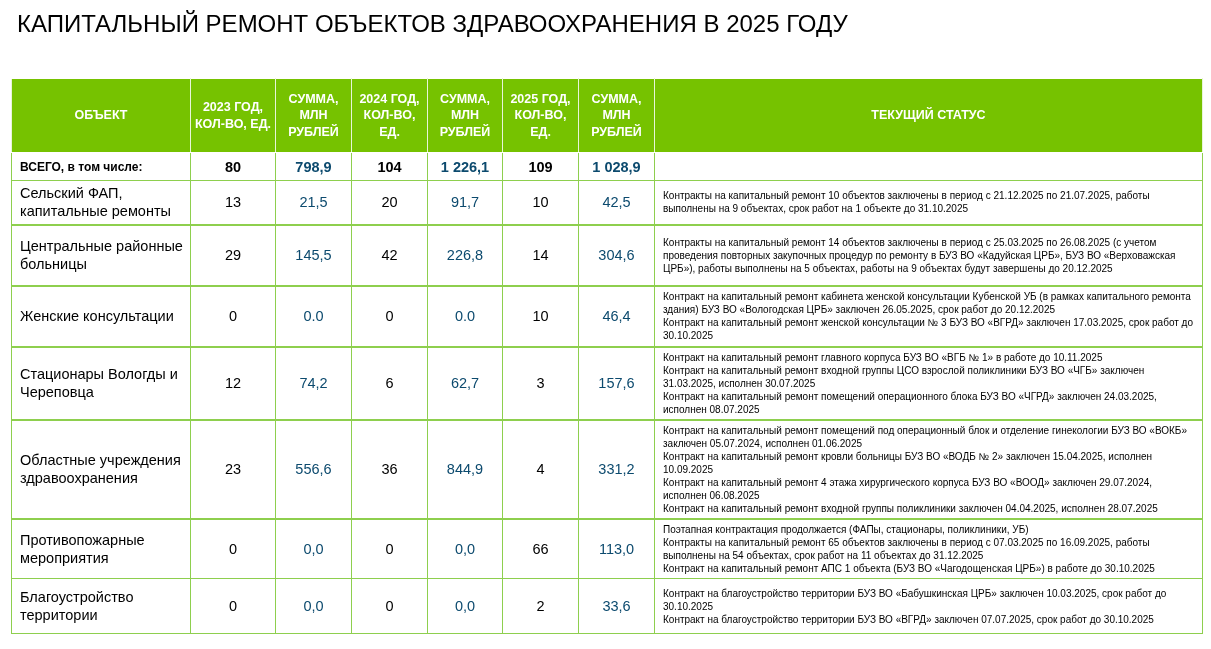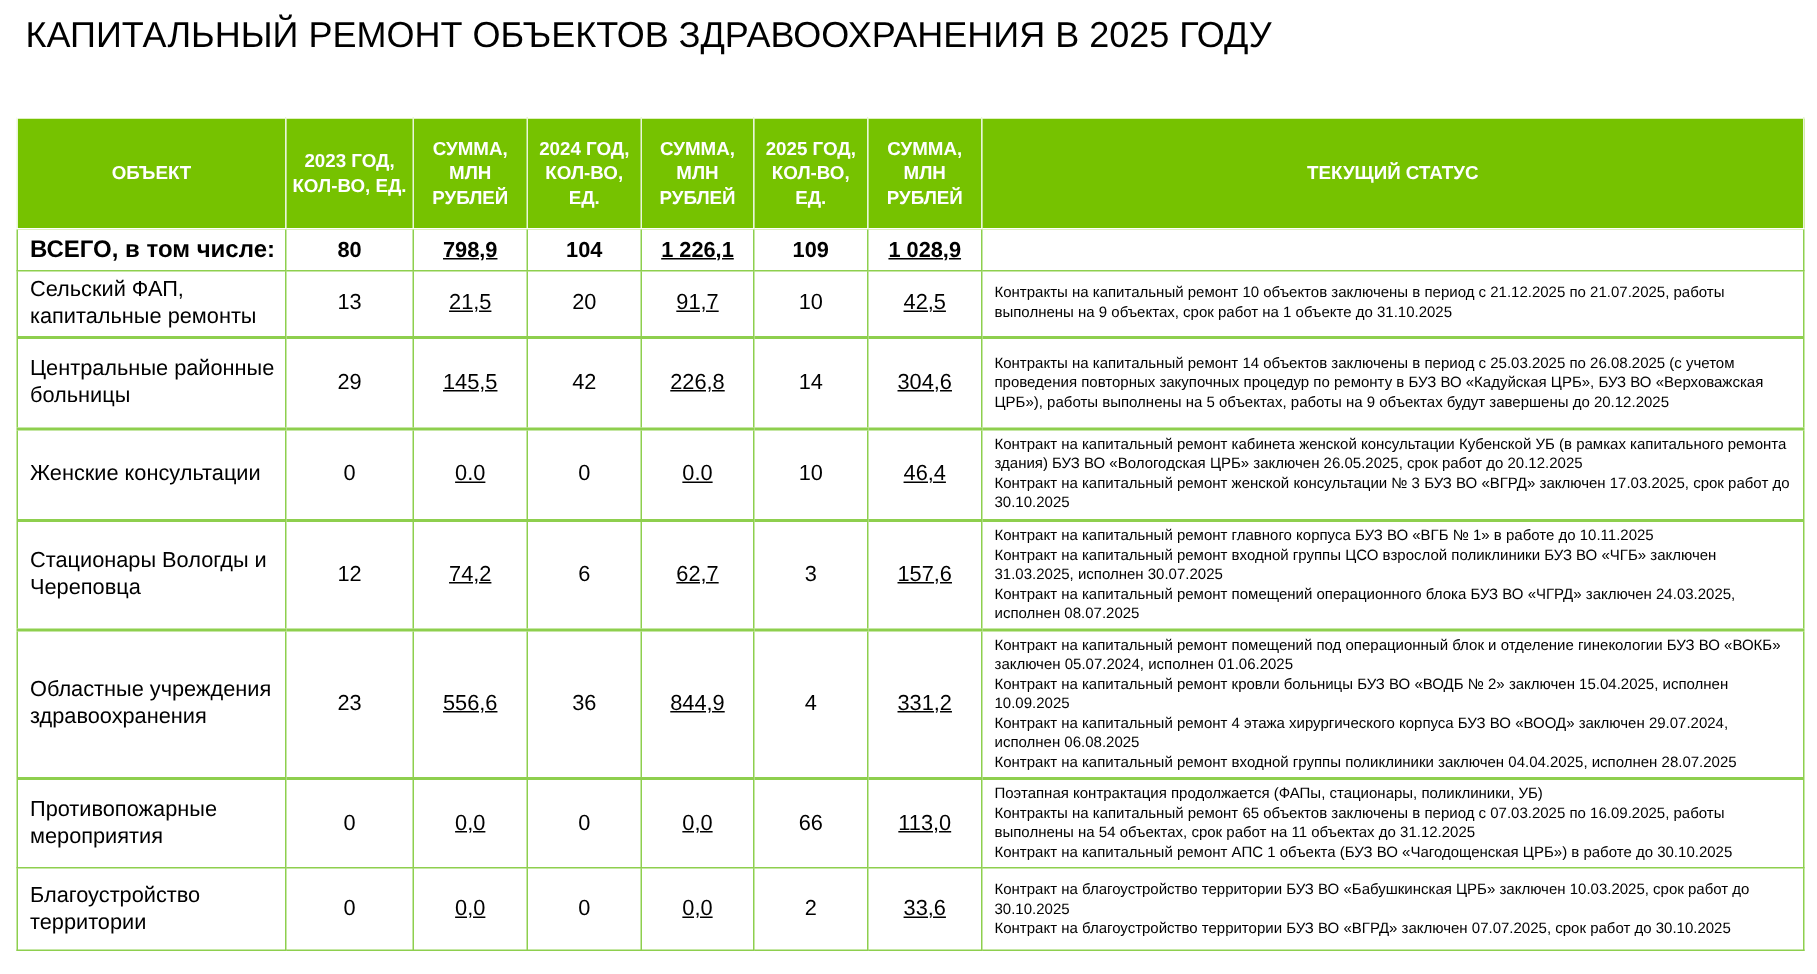--- a/index.html
+++ b/index.html
@@ -4,24 +4,24 @@
   <style>
     html, body { margin: 0; padding: 0; background: #ffffff; }
     body { width: 1211px; height: 649px; overflow: hidden; font-family: "Liberation Sans", sans-serif; color: #000; position: relative; }
     .title { position: absolute; left: 17px; top: 8px; font-size: 24px; font-weight: normal; line-height: 32px; letter-spacing: 0px; margin: 0; }
     table { position: absolute; left: 11px; top: 78px; border-collapse: collapse; table-layout: fixed; width: 1191px; }
     th, td { border: 1.5px solid #8ecf4e; padding: 0; }
     th { background: #76c200; color: #ffffff; font-size: 12.5px; font-weight: bold; text-align: center; vertical-align: middle; line-height: 16.5px; border-color: #ffffff; border-left-color: #e8f5d8; border-right-color: #e8f5d8; }
     thead tr { height: 74px; }
     td { font-size: 14.5px; text-align: center; vertical-align: middle; }
     td.obj { text-align: left; padding-left: 8px; line-height: 18px; }
-    td.sum { color: #000000; text-decoration: underline; }
+    td.sum { color: #0c4a6e; }
     td.status { text-align: left; font-size: 10px; line-height: 13px; padding: 3px 8px; vertical-align: middle; }
     tr.total td { font-weight: bold; font-size: 14.5px; }
-    tr.total td.obj { font-size: 16px; }
+    tr.total td.obj { font-size: 12px; }
     .status-line { display: block; }
     tbody tr:nth-child(1) { height: 28px; }
     tbody tr:nth-child(2) { height: 44px; }
     tbody tr:nth-child(3) { height: 61px; }
     tbody tr:nth-child(4) { height: 61px; }
     tbody tr:nth-child(5) { height: 73px; }
     tbody tr:nth-child(6) { height: 99px; }
     tbody tr:nth-child(7) { height: 60px; }
     tbody tr:nth-child(8) { height: 55px; }
     .thick-top td { border-top: 2.5px solid #8ecf4e; }

